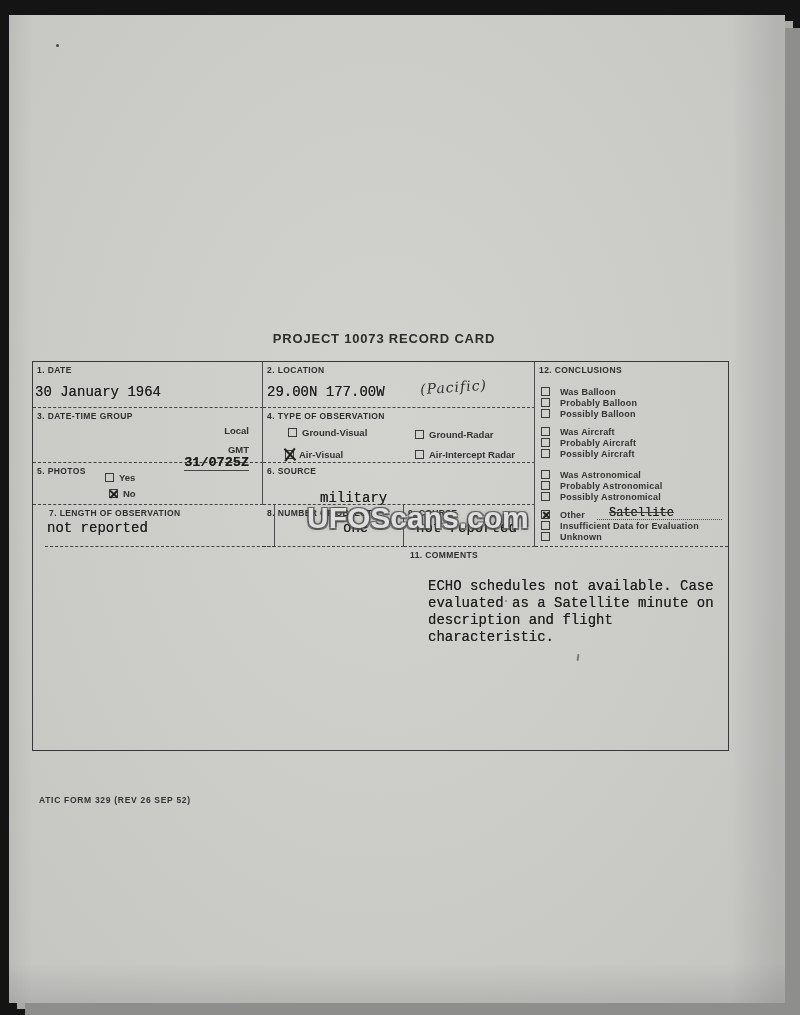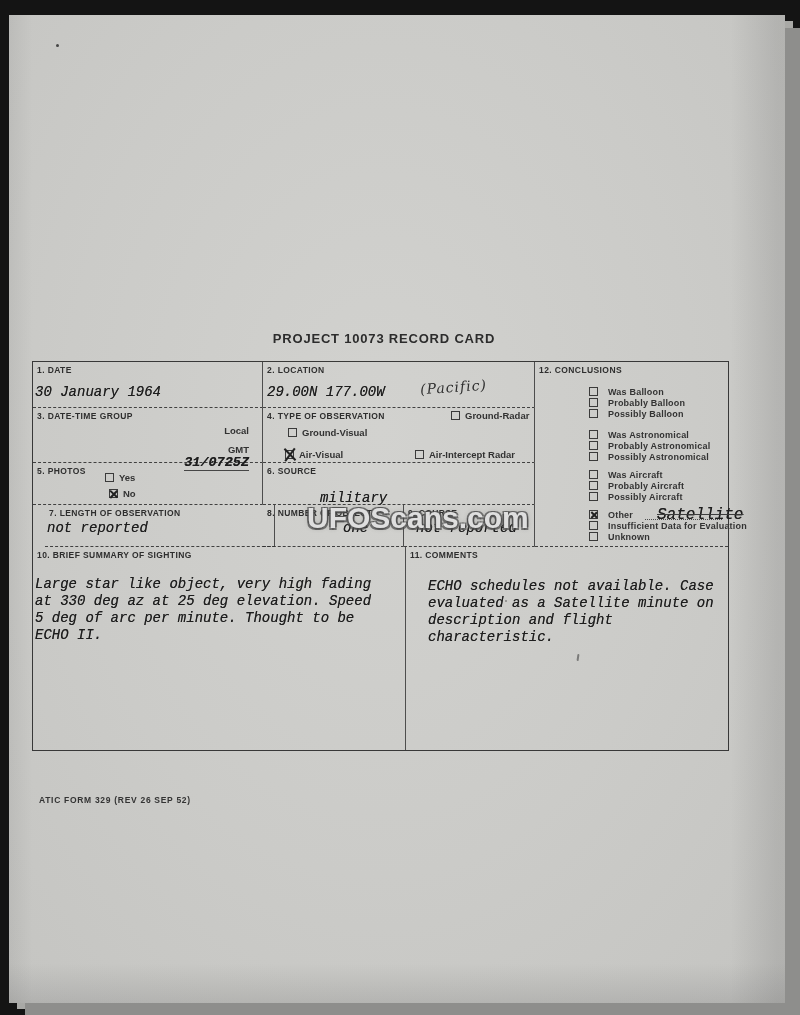--- a/index.html
+++ b/index.html
@@ -24,21 +24,20 @@
   
   .form-label{
     font:bold 8.5px "Liberation Sans",sans-serif;
     letter-spacing:.4px;color:#2e2e2e;
     position:absolute;left:4px;top:3px;white-space:nowrap;
   }
   .typed{
     font-family:"Liberation Mono","DejaVu Sans Mono",monospace;
     font-size:14px;color:#1d1d1d;white-space:nowrap;
     text-shadow:0 0 .6px rgba(30,30,30,.75);
-    font-style:italic;
   }
   .prewrap{white-space:pre-line;line-height:17px;}
   .title{
     position:absolute;left:255px;top:316px;width:240px;text-align:center;
     font:bold 13px "Liberation Sans",sans-serif;letter-spacing:.8px;color:#2c2c2c;
   }
   .footer-note{
     position:absolute;left:30px;top:748px;
     font:bold 8.5px "Liberation Sans",sans-serif;letter-spacing:.7px;color:#333;margin-top:32px;
   }
@@ -86,25 +85,25 @@
   .line-row{
     position:absolute;display:flex;align-items:flex-end;
     font:bold 9.5px "Liberation Sans",sans-serif;color:#323232;flex-direction:column;
   }
   .fill-line{flex:1;border-bottom:1.2px solid rgba(55,55,55,.9);height:1px;margin-left:2px;}
   .gmt-wrap{flex:1;border-bottom:1.2px solid rgba(55,55,55,.9);margin-left:1px;padding-bottom:0;}
   .gmt-wrap .typed{font-size:13.5px;}
   
   .c-list{position:absolute;left:6px;top:24px;right:4px;}
   .c-group{margin-bottom:7px;}
-  .c-item{display:flex;align-items:center;gap:10px;height:11px;margin-left:48px;}
+  .c-item{display:flex;align-items:center;gap:10px;height:11px;}
   .c-label{font:bold 9px "Liberation Sans",sans-serif;color:#333;letter-spacing:.2px;white-space:nowrap;}
   .other-leader{flex:1;position:relative;border-bottom:1.5px dotted #4a4a4a;height:9px;margin-left:2px;margin-right:2px;}
   .other-val{
-    position:absolute;left:12px;top:-4px;font-size:16px;
+    position:absolute;left:12px;top:-4px;font-size:12px;
     text-decoration:line-through;text-decoration-color:rgba(60,60,60,.9);
   }
   
   .handwritten{
     font-family:"DejaVu Serif",serif;font-style:italic;
     font-size:14px;color:#2f2f2f;letter-spacing:1px;
     display:inline-block;transform:rotate(-4deg);
   }
   
   .watermark{
@@ -154,46 +153,46 @@
           </div>
           <div class="c-item">
             <span class="cb"></span>
             <span class="c-label">Probably Balloon</span>
           </div>
           <div class="c-item">
             <span class="cb"></span>
             <span class="c-label">Possibly Balloon</span>
           </div>
         </div>
+        <div class="c-group">
+          <div class="c-item">
+            <span class="cb"></span>
+            <span class="c-label">Was Aircraft</span>
+          </div>
+          <div class="c-item">
+            <span class="cb"></span>
+            <span class="c-label">Probably Aircraft</span>
+          </div>
+          <div class="c-item">
+            <span class="cb"></span>
+            <span class="c-label">Possibly Aircraft</span>
+          </div>
+        </div>
         <div class="c-group" style="margin-top:10px;">
           <div class="c-item">
             <span class="cb"></span>
             <span class="c-label">Was Astronomical</span>
           </div>
           <div class="c-item">
             <span class="cb"></span>
             <span class="c-label">Probably Astronomical</span>
           </div>
           <div class="c-item">
             <span class="cb"></span>
             <span class="c-label">Possibly Astronomical</span>
-          </div>
-        </div>
-        <div class="c-group">
-          <div class="c-item">
-            <span class="cb"></span>
-            <span class="c-label">Was Aircraft</span>
-          </div>
-          <div class="c-item">
-            <span class="cb"></span>
-            <span class="c-label">Probably Aircraft</span>
-          </div>
-          <div class="c-item">
-            <span class="cb"></span>
-            <span class="c-label">Possibly Aircraft</span>
           </div>
         </div>
         <div class="c-group">
           <div class="c-item">
             <span class="cb x-fill checked"></span>
             <span class="c-label">Other</span>
             <span class="other-leader">
               <span class="typed other-val">Satellite</span>
             </span>
           </div>
@@ -220,21 +219,21 @@
         <span class="gmt-wrap"><span class="typed">31/0725Z</span></span>
       </div>
     </div>
 
     <div class="cell b-r b-b" id="cell-obs">
       <span class="form-label">4. TYPE OF OBSERVATION</span>
       <div class="opt" style="left:25px;top:19px;">
         <span class="cb"></span>
         <span>Ground-Visual</span>
       </div>
-      <div class="opt" style="left:152px;top:2px;margin-left:36px;">
+      <div class="opt" style="left:152px;top:21px;">
         <span class="cb"></span>
         <span>Ground-Radar</span>
       </div>
       <div class="opt" style="left:22px;top:41px;">
         <span class="cb x-big checked"></span>
         <span>Air-Visual</span>
       </div>
       <div class="opt" style="left:152px;top:41px;">
         <span class="cb"></span>
         <span>Air-Intercept Radar</span>
@@ -266,27 +265,20 @@
     <div class="cell b-r b-b" id="cell-number">
       <span class="form-label">8. NUMBER OF OBJECTS</span>
       <span class="typed" style="position:absolute;left:80px;top:15px;">one</span>
     </div>
 
     <div class="cell b-r b-b" id="cell-course">
       <span class="form-label">9. COURSE</span>
       <span class="typed" style="position:absolute;left:12px;top:15px;">not reported</span>
     </div>
 
-    <div class="cell b-r" id="cell-summary">
-      <span class="form-label">10. BRIEF SUMMARY OF SIGHTING</span>
-      <div class="typed prewrap" style="position:absolute;left:2px;top:29px;right:2px;white-space:pre-line;">Large star like object, very high fading
-at 330 deg az at 25 deg elevation. Speed
-5 deg of arc per minute. Thought to be
-ECHO II.</div>
-    </div>
 
     <div class="cell" id="cell-comments">
       <span class="form-label">11. COMMENTS</span>
       <div class="typed prewrap" style="position:absolute;left:22px;top:31px;right:2px;white-space:pre-line;">ECHO schedules not available. Case
 evaluated as a Satellite minute on
 description and flight characteristic.</div>
     </div>
 
   </div>
 

